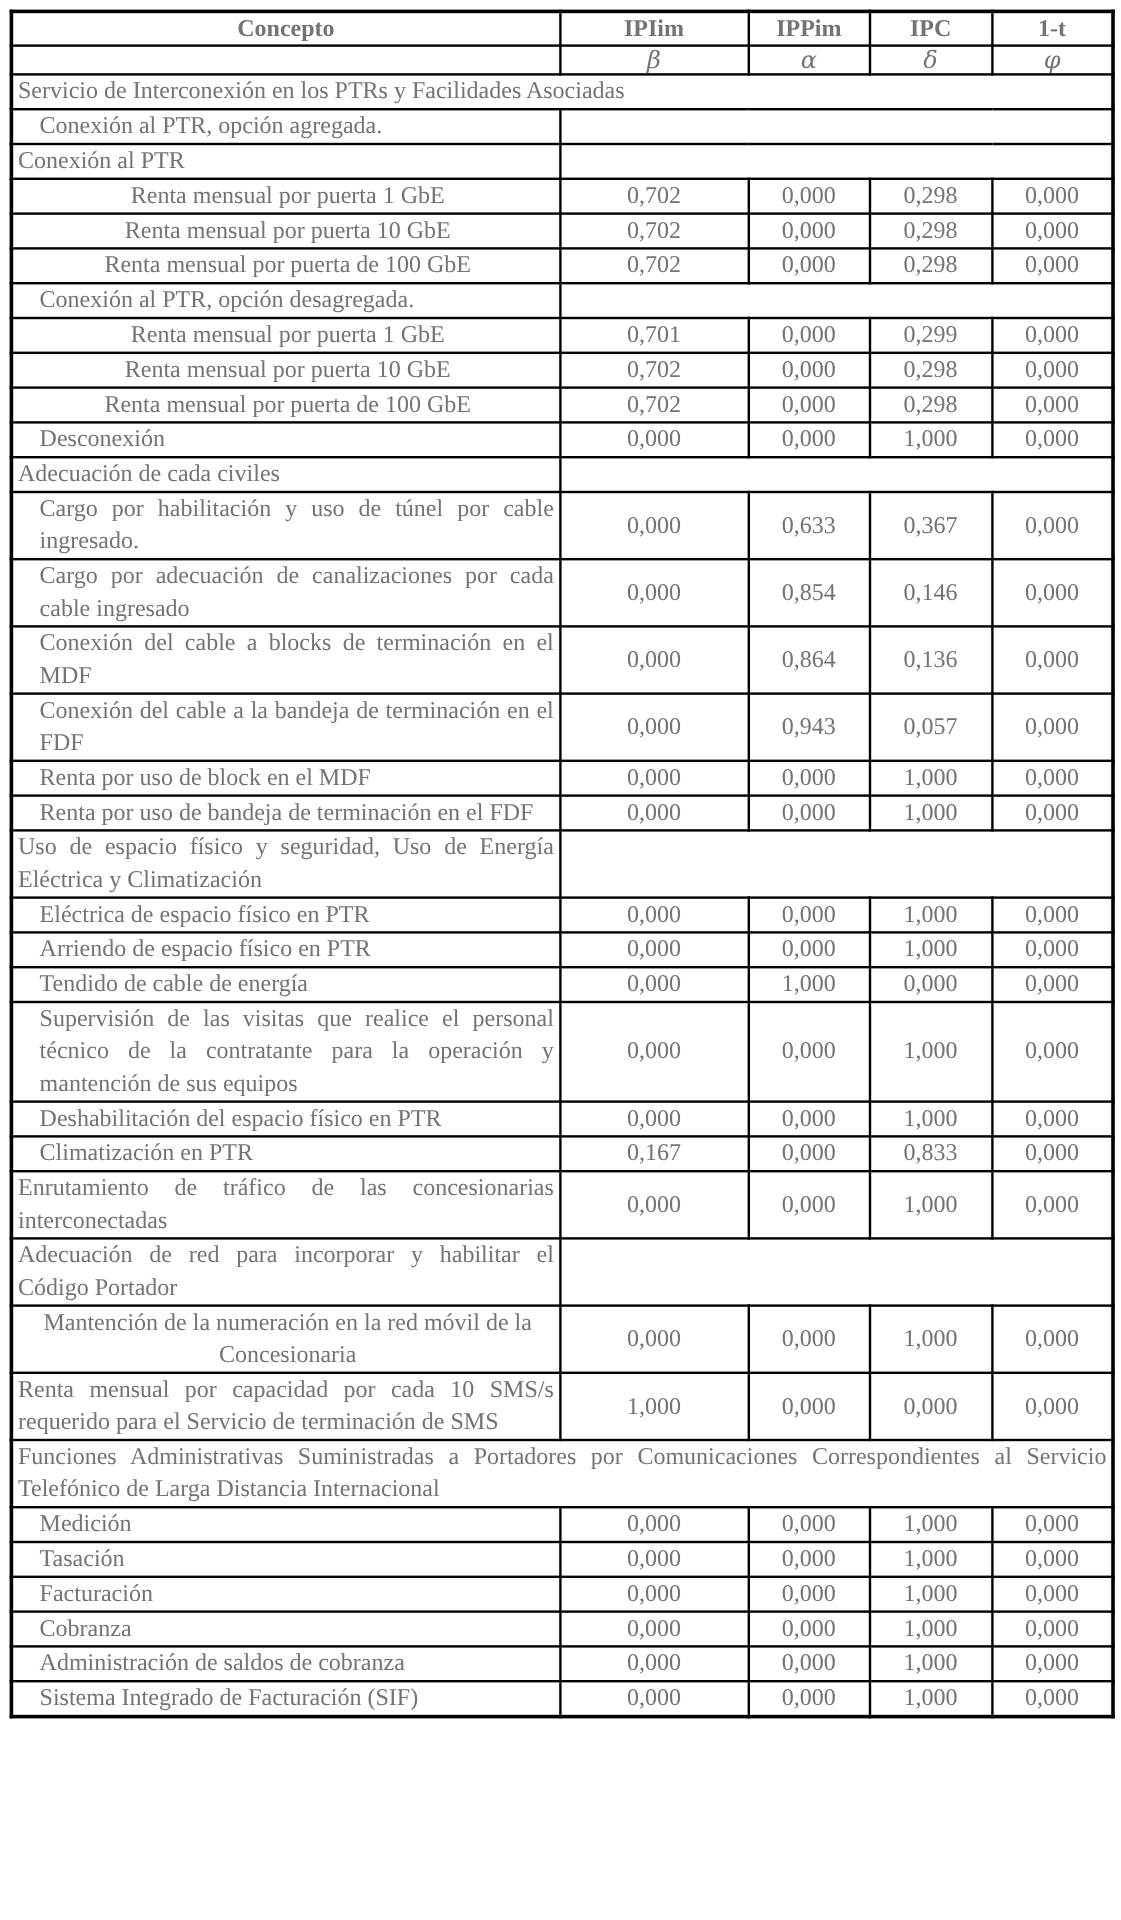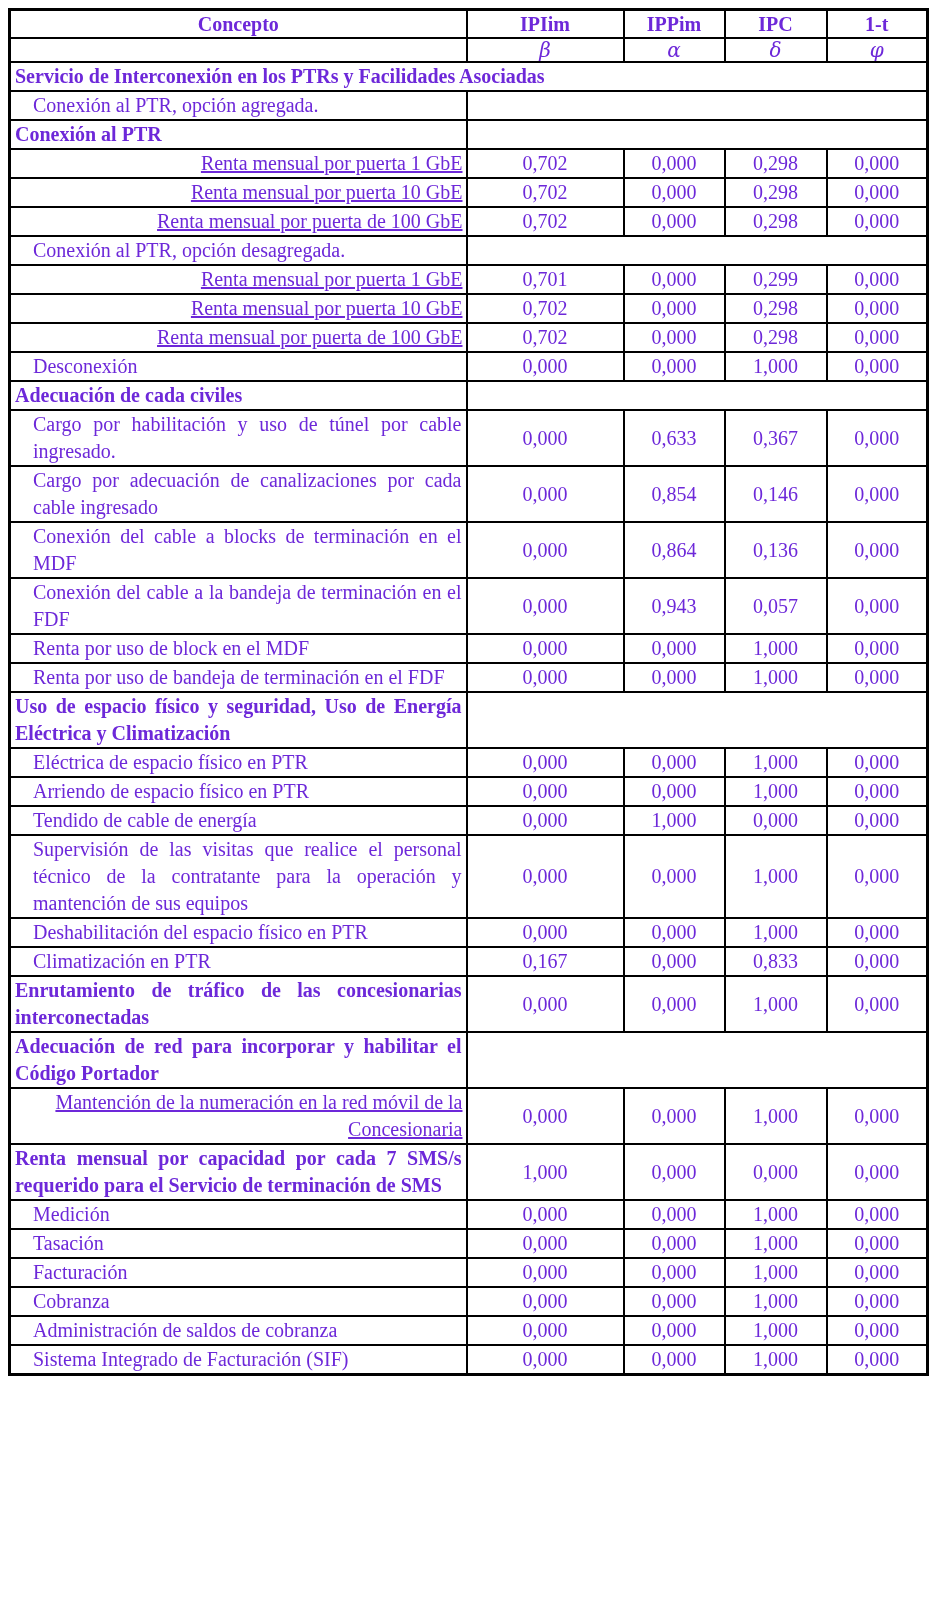--- a/index.html
+++ b/index.html
@@ -15,21 +15,21 @@
     box-sizing: border-box;
     padding: 8px 0 0 8px;
   }
   table.idx {
     border-collapse: collapse;
     table-layout: fixed;
     width: 918px;
     border: 3px solid #000000;
     font-family: "Liberation Serif", serif;
     font-size: 20px;
-    color: #6d28d9;
+    color: #737373;
   }
   col.c-concept { width: 457px; }
   col.c-ipiim   { width: 157px; }
   col.c-ippim   { width: 101px; }
   col.c-ipc     { width: 102px; }
   col.c-1t      { width: 101px; }
 
   th, td {
     border: 2px solid #000000;
     padding: 0 3px;
@@ -52,28 +52,27 @@
   td.corner { border-right: 2px solid #000; }
 
   td.concept {
     text-align: justify;
     padding-left: 22px;
     padding-right: 4px;
   }
   td.concept.sect,
   td.concept.full,
   td.concept.boldrow {
-    font-weight: bold;
+    font-weight: normal;
     padding-left: 4px;
   }
   td.concept.rightal {
-    text-align: right;
+    text-align: center;
     padding-left: 6px;
     padding-right: 3px;
-    text-decoration: underline;
   }
   td.val {
     text-align: center;
     padding: 0 2px;
   }
   td.merged { }
 </style>
 </head>
 <body>
 
@@ -271,25 +270,28 @@
           <td colspan="4" class="merged"></td>
         </tr>
         <tr>
           <td class="concept rightal">Mantención de la numeración en la red móvil de la Concesionaria</td>
           <td class="val">0,000</td>
           <td class="val">0,000</td>
           <td class="val">1,000</td>
           <td class="val">0,000</td>
         </tr>
         <tr>
-          <td class="concept boldrow">Renta mensual por capacidad por cada 7 SMS/s requerido para el Servicio de terminación de SMS</td>
-          <td class="val">1,000</td>
-          <td class="val">0,000</td>
-          <td class="val">0,000</td>
-          <td class="val">0,000</td>
+          <td class="concept boldrow">Renta mensual por capacidad por cada 10 SMS/s requerido para el Servicio de terminación de SMS</td>
+          <td class="val">1,000</td>
+          <td class="val">0,000</td>
+          <td class="val">0,000</td>
+          <td class="val">0,000</td>
+        </tr>
+        <tr>
+          <td colspan="5" class="concept full">Funciones Administrativas Suministradas a Portadores por Comunicaciones Correspondientes al Servicio Telefónico de Larga Distancia Internacional</td>
         </tr>
         <tr>
           <td class="concept">Medición</td>
           <td class="val">0,000</td>
           <td class="val">0,000</td>
           <td class="val">1,000</td>
           <td class="val">0,000</td>
         </tr>
         <tr>
           <td class="concept">Tasación</td>

